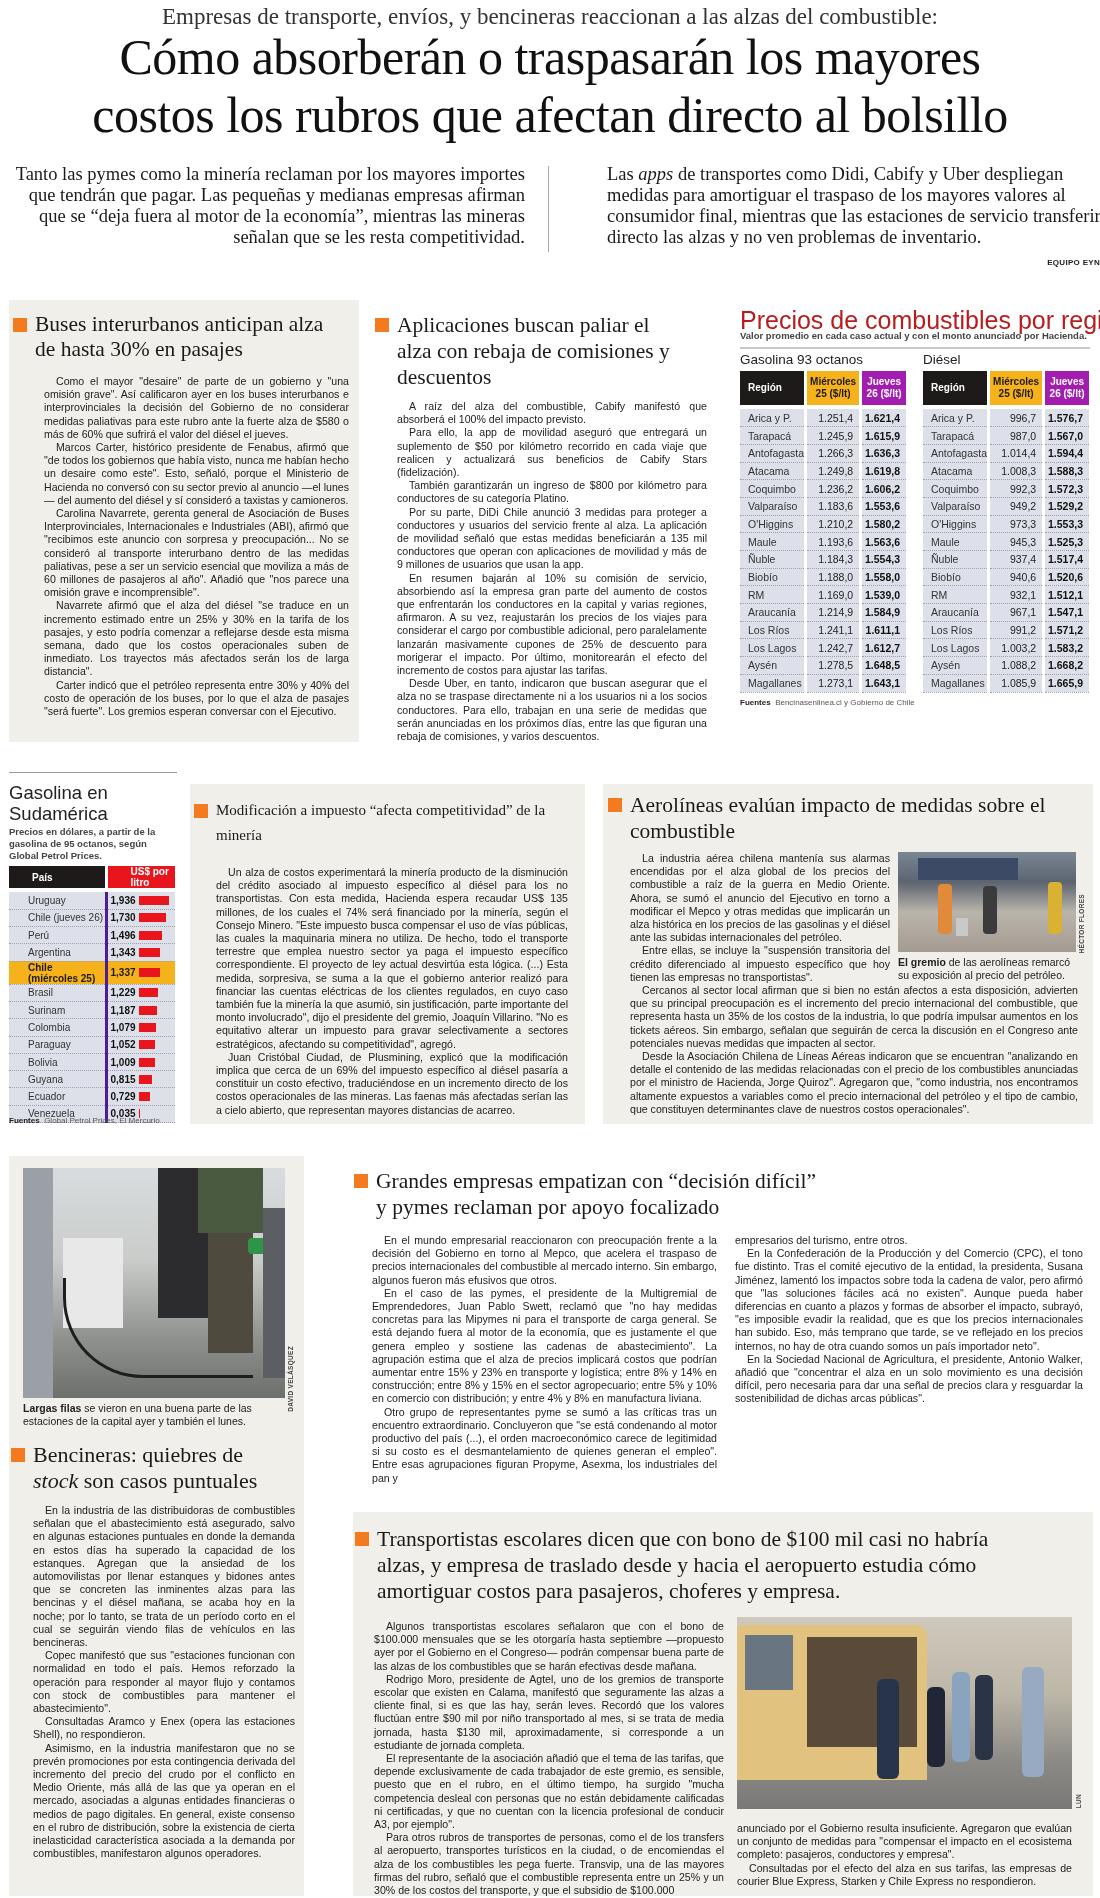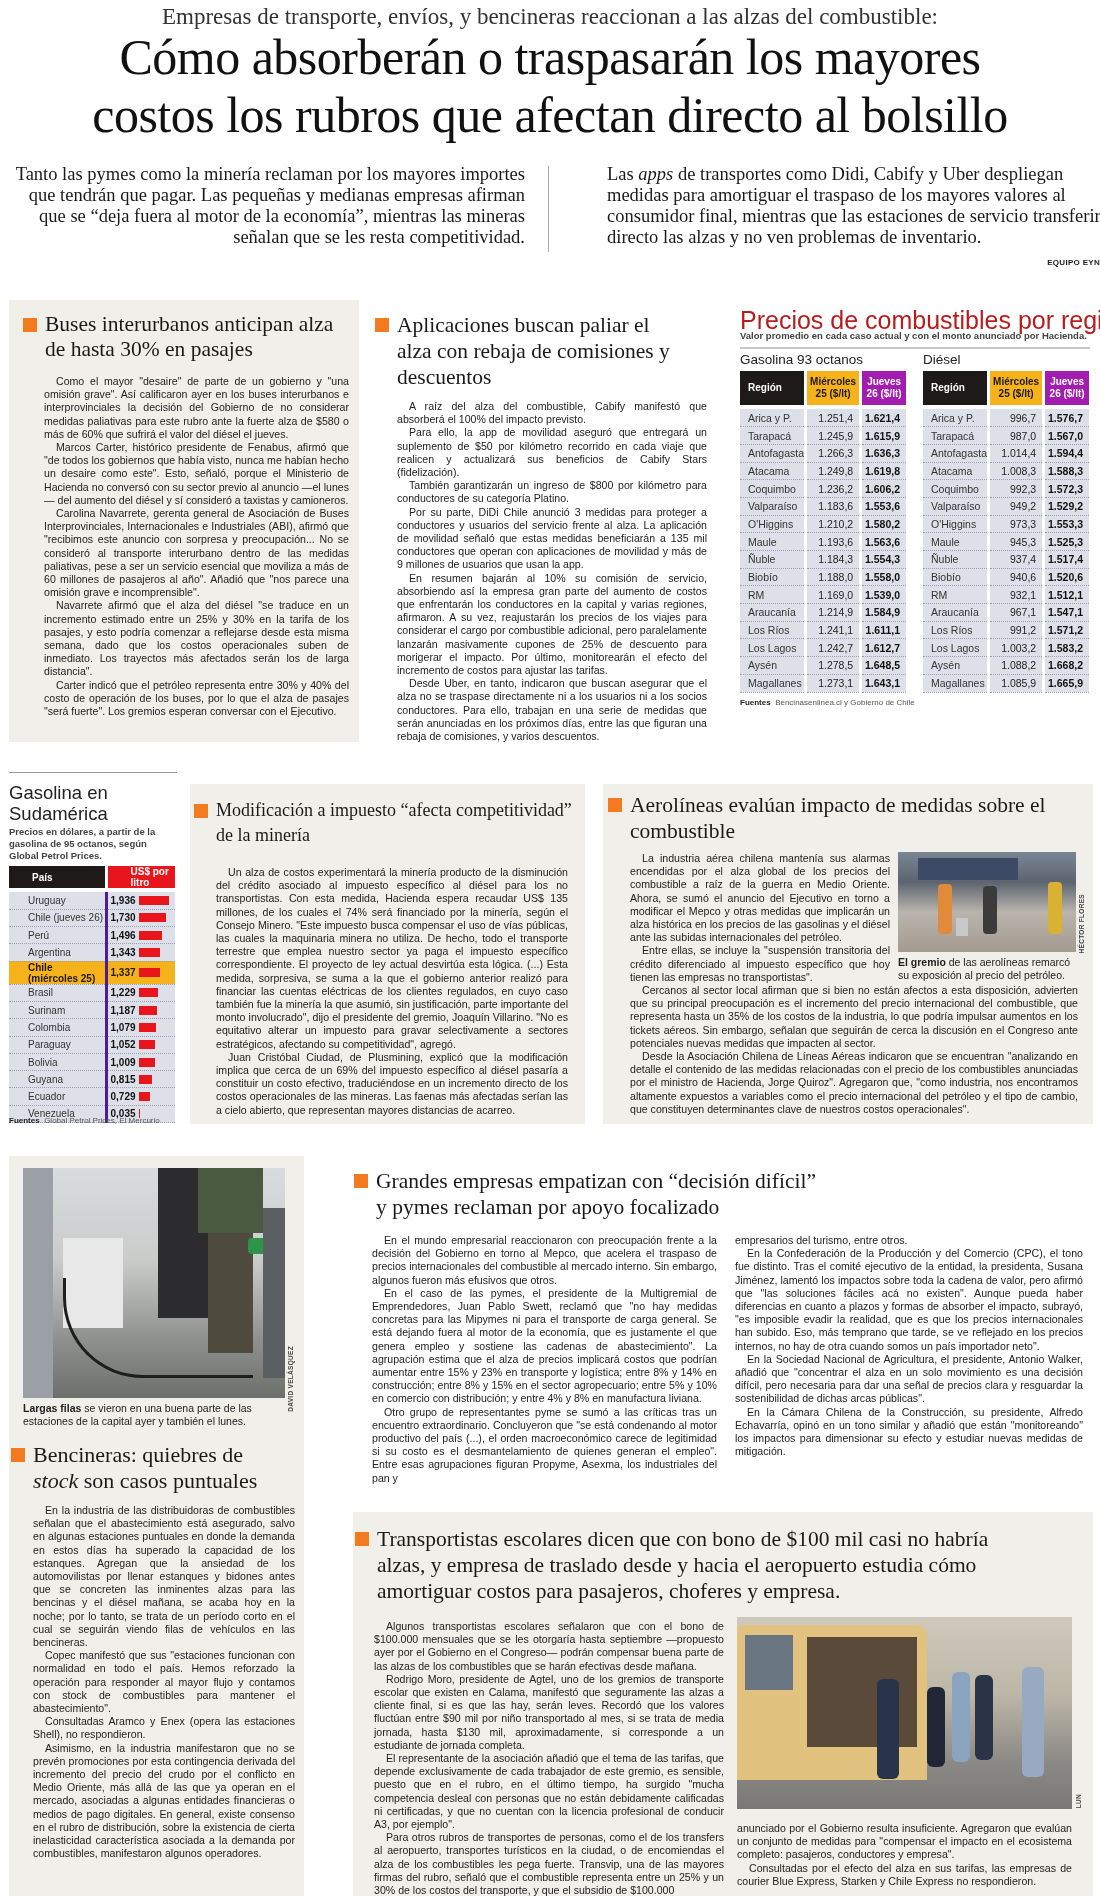--- a/index.html
+++ b/index.html
@@ -58,21 +58,21 @@
 <div class="abs headline">
   <div>Cómo absorberán o traspasarán los mayores</div>
   <div>costos los rubros que afectan directo al bolsillo</div>
 </div>
 <div class="abs intro intro-left">Tanto las pymes como la minería reclaman por los mayores importes que tendrán que pagar. Las pequeñas y medianas empresas afirman que se “deja fuera al motor de la economía”, mientras las mineras señalan que se les resta competitividad.</div>
 <div class="abs intro-divider"></div>
 <div class="abs intro intro-right"><span>Las </span><i>apps</i><span> de transportes como Didi, Cabify y Uber despliegan medidas para amortiguar el traspaso de los mayores valores al consumidor final, mientras que las estaciones de servicio transferirán directo las alzas y no ven problemas de inventario.</span></div>
 <div class="abs byline">EQUIPO EYN</div>
 
 <div class="abs box" style="left:9px; top:300px; width:350px; height:442px;">
-  <div class="art-title" style="position:absolute; left:14px; top:12px; width:330px; font-size:21.5px; line-height:25px;">
+  <div class="art-title" style="position:absolute; left:4px; top:12px; width:330px; font-size:21.5px; line-height:25px;">
     <span class="sq"></span>
     <span>Buses interurbanos anticipan alza de hasta 30% en pasajes</span>
   </div>
   <div class="body" style="position:absolute; left:35px; top:75px; width:305px;" id="buses-body">
       <p>Como el mayor "desaire" de parte de un gobierno y "una omisión grave". Así calificaron ayer en los buses interurbanos e interprovinciales la decisión del Gobierno de no considerar medidas paliativas para este rubro ante la fuerte alza de $580 o más de 60% que sufrirá el valor del diésel el jueves.</p>
       <p>Marcos Carter, histórico presidente de Fenabus, afirmó que "de todos los gobiernos que había visto, nunca me habían hecho un desaire como este". Esto, señaló, porque el Ministerio de Hacienda no conversó con su sector previo al anuncio —el lunes— del aumento del diésel y sí consideró a taxistas y camioneros.</p>
       <p>Carolina Navarrete, gerenta general de Asociación de Buses Interprovinciales, Internacionales e Industriales (ABI), afirmó que "recibimos este anuncio con sorpresa y preocupación... No se consideró al transporte interurbano dentro de las medidas paliativas, pese a ser un servicio esencial que moviliza a más de 60 millones de pasajeros al año". Añadió que "nos parece una omisión grave e incomprensible".</p>
       <p>Navarrete afirmó que el alza del diésel "se traduce en un incremento estimado entre un 25% y 30% en la tarifa de los pasajes, y esto podría comenzar a reflejarse desde esta misma semana, dado que los costos operacionales suben de inmediato. Los trayectos más afectados serán los de larga distancia".</p>
       <p>Carter indicó que el petróleo representa entre 30% y 40% del costo de operación de los buses, por lo que el alza de pasajes "será fuerte". Los gremios esperan conversar con el Ejecutivo.</p>
     </div>
@@ -364,21 +364,21 @@
         <tr>
           <td class="c">Venezuela</td>
           <td class="v"><span>0,035</span><span class="bar" style="width: 1px;"></span></td>
         </tr>
       </tbody>
   </table>
   <div class="src" style="position:absolute; left:0; top:346px;"><b>Fuentes</b>&nbsp;&nbsp;<span>Global Petrol Prices, El Mercurio</span></div>
 </div>
 
 <div class="abs box" style="left:190px; top:784px; width:395px; height:340px;">
-  <div class="art-title" style="position:absolute; left:4px; top:14px; width:380px; font-size:18px; line-height:25px;">
+  <div class="art-title" style="position:absolute; left:4px; top:14px; width:380px; font-size:15px; line-height:25px;">
     <span class="sq"></span>
     <span>Modificación a impuesto “afecta competitividad” de la minería</span>
   </div>
   <div class="body" style="position:absolute; left:26px; top:82px; width:352px;" id="mineria-body">
       <p>Un alza de costos experimentará la minería producto de la disminución del crédito asociado al impuesto específico al diésel para los no transportistas. Con esta medida, Hacienda espera recaudar US$ 135 millones, de los cuales el 74% será financiado por la minería, según el Consejo Minero. "Este impuesto busca compensar el uso de vías públicas, las cuales la maquinaria minera no utiliza. De hecho, todo el transporte terrestre que emplea nuestro sector ya paga el impuesto específico correspondiente. El proyecto de ley actual desvirtúa esta lógica. (...) Esta medida, sorpresiva, se suma a la que el gobierno anterior realizó para financiar las cuentas eléctricas de los clientes regulados, en cuyo caso también fue la minería la que asumió, sin justificación, parte importante del monto involucrado", dijo el presidente del gremio, Joaquín Villarino. "No es equitativo alterar un impuesto para gravar selectivamente a sectores estratégicos, afectando su competitividad", agregó.</p>
       <p>Juan Cristóbal Ciudad, de Plusmining, explicó que la modificación implica que cerca de un 69% del impuesto específico al diésel pasaría a constituir un costo efectivo, traduciéndose en un incremento directo de los costos operacionales de las mineras. Las faenas más afectadas serían las a cielo abierto, que representan mayores distancias de acarreo.</p>
     </div>
 </div>
 
 <div class="abs box" style="left:603px; top:784px; width:490px; height:340px;">
@@ -439,21 +439,20 @@
   <div class="body" style="position:absolute; left:32px; top:74px; width:345px;" id="grandes-col1">
       <p>En el mundo empresarial reaccionaron con preocupación frente a la decisión del Gobierno en torno al Mepco, que acelera el traspaso de precios internacionales del combustible al mercado interno. Sin embargo, algunos fueron más efusivos que otros.</p>
       <p>En el caso de las pymes, el presidente de la Multigremial de Emprendedores, Juan Pablo Swett, reclamó que "no hay medidas concretas para las Mipymes ni para el transporte de carga general. Se está dejando fuera al motor de la economía, que es justamente el que genera empleo y sostiene las cadenas de abastecimiento". La agrupación estima que el alza de precios implicará costos que podrían aumentar entre 15% y 23% en transporte y logística; entre 8% y 14% en construcción; entre 8% y 15% en el sector agropecuario; entre 5% y 10% en comercio con distribución; y entre 4% y 8% en manufactura liviana.</p>
       <p>Otro grupo de representantes pyme se sumó a las críticas tras un encuentro extraordinario. Concluyeron que "se está condenando al motor productivo del país (...), el orden macroeconómico carece de legitimidad si su costo es el desmantelamiento de quienes generan el empleo". Entre esas agrupaciones figuran Propyme, Asexma, los industriales del pan y</p>
     </div>
   <div class="body" style="position:absolute; left:395px; top:74px; width:348px;">
     <p style="text-indent:0;">empresarios del turismo, entre otros.</p>
     <div id="grandes-col2">
         <p>En la Confederación de la Producción y del Comercio (CPC), el tono fue distinto. Tras el comité ejecutivo de la entidad, la presidenta, Susana Jiménez, lamentó los impactos sobre toda la cadena de valor, pero afirmó que "las soluciones fáciles acá no existen". Aunque pueda haber diferencias en cuanto a plazos y formas de absorber el impacto, subrayó, "es imposible evadir la realidad, que es que los precios internacionales han subido. Eso, más temprano que tarde, se ve reflejado en los precios internos, no hay de otra cuando somos un país importador neto".</p>
         <p>En la Sociedad Nacional de Agricultura, el presidente, Antonio Walker, añadió que "concentrar el alza en un solo movimiento es una decisión difícil, pero necesaria para dar una señal de precios clara y resguardar la sostenibilidad de dichas arcas públicas".</p>
-        <p>En la Cámara Chilena de la Construcción, su presidente, Alfredo Echavarría, opinó en un tono similar y añadió que están "monitoreando" los impactos para dimensionar su efecto y estudiar nuevas medidas de mitigación.</p>
       </div>
   </div>
 </div>
 
 <div class="abs box" style="left:353px; top:1512px; width:740px; height:384px;">
   <div class="art-title" style="position:absolute; left:2px; top:14px; width:720px; font-size:21.5px; line-height:26px;">
     <span class="sq"></span>
     <div>Transportistas escolares dicen que con bono de $100 mil casi no habría</div>
     <div>alzas, y empresa de traslado desde y hacia el aeropuerto estudia cómo</div>
     <div>amortiguar costos para pasajeros, choferes y empresa.</div>

